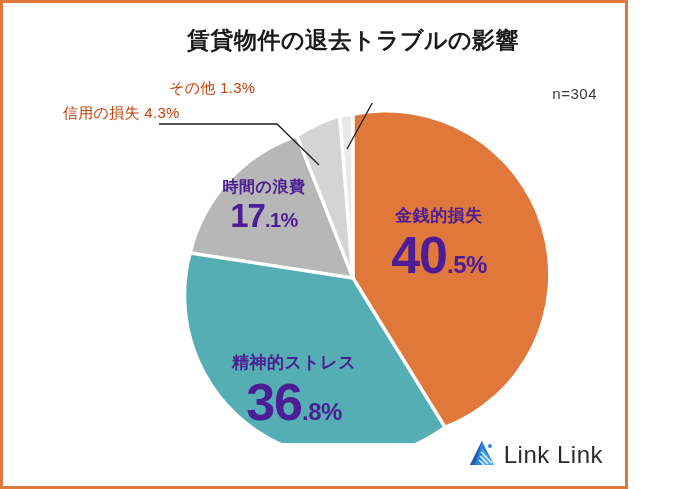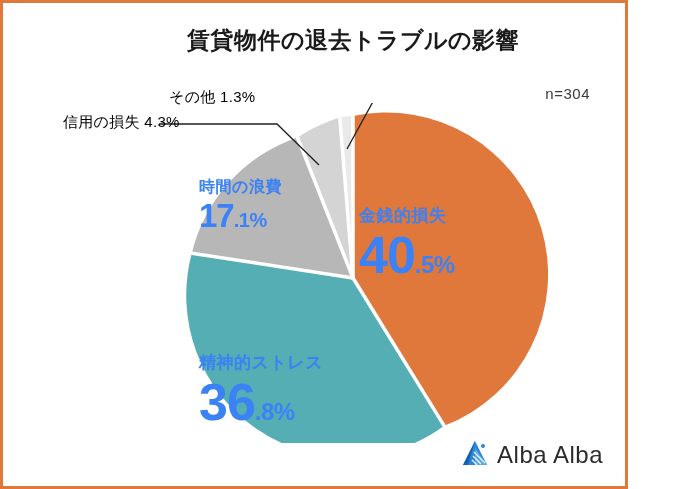--- a/index.html
+++ b/index.html
@@ -31,52 +31,52 @@
     font-weight: bold;
     color: #1a1a1a;
     letter-spacing: 0.5px;
     white-space: nowrap;
   }
 
   
   #sample-size {
     position: absolute;
     top: 82px;
-    right: 35px;
+    right: 28px;
     font-size: 15px;
     color: #3a3a3a;
     letter-spacing: 0.5px;
   }
 
   
   #pie-wrap {
     position: absolute;
     left: 150px;
     top: 100px;
     width: 400px;
     height: 340px;
   }
   #pie-svg { display: block; }
 
   
   .callout {
     position: absolute;
     font-size: 15px;
-    color: #000000;
+    color: #c2410c;
     white-space: nowrap;
     letter-spacing: 0.3px;
-    margin-top: 9px;
   }
   #callout-other  { left: 166px; top: 76px; }
   #callout-credit { left: 60px;  top: 101px; }
 
   
   .slice-label {
     position: absolute;
-    color: #3b82f6;
+    text-align: center;
+    color: #4c1d95;
     white-space: nowrap;
     line-height: 1.05;
     pointer-events: none;
   }
   .slice-label .cat {
     display: block;
     font-size: 17px;
     font-weight: bold;
     letter-spacing: 0.5px;
     text-shadow: 0 0 1px rgba(0,0,0,0.05);
@@ -189,16 +189,16 @@
         <polygon points="16,10 28,27 10,27" fill="#5FB3E8" opacity="0.85"></polygon>
         <polygon points="16,3 16,27 9,27" fill="#2E86D8"></polygon>
         <g stroke="#FFFFFF" stroke-width="1.1">
           <line x1="15" y1="14" x2="26" y2="25"></line>
           <line x1="14" y1="18" x2="22" y2="26"></line>
           <line x1="13" y1="22" x2="18" y2="27"></line>
         </g>
         <circle cx="24" cy="8" r="2" fill="#2E86D8"></circle>
       </svg>
     </span>
-    <span id="logo-text">Alba Alba</span>
+    <span id="logo-text">Link Link</span>
   </div>
 
 </div>
 
 </body></html>

